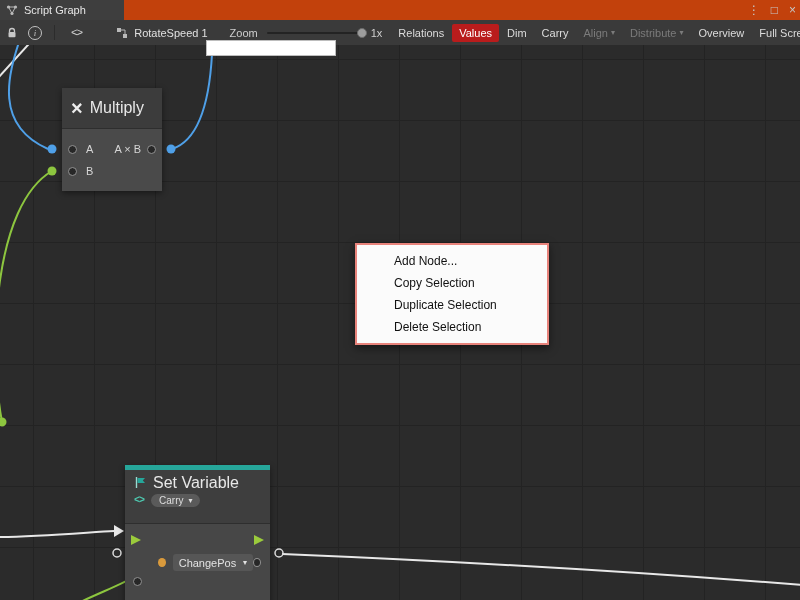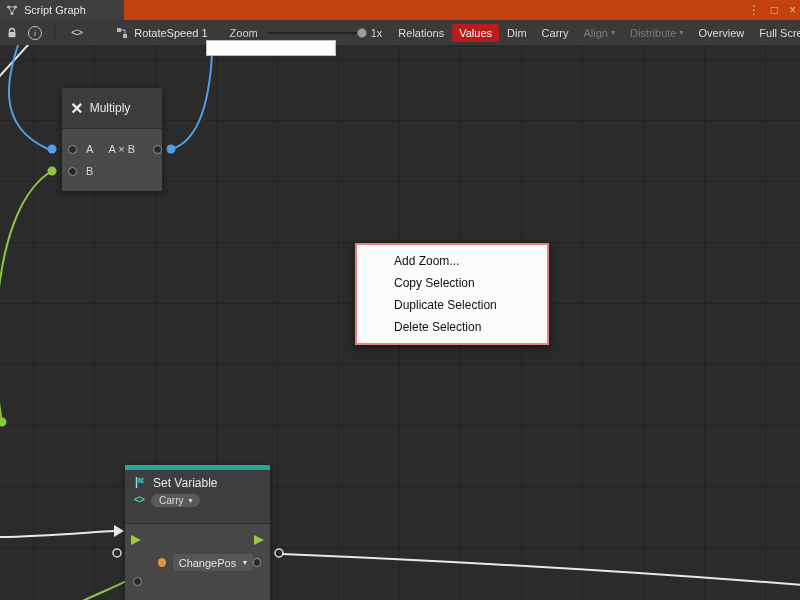--- a/index.html
+++ b/index.html
@@ -37,26 +37,26 @@
     background-image:linear-gradient(to right,#232323 1px,transparent 1px),linear-gradient(to bottom,#232323 1px,transparent 1px);
     background-size:61px 61px;background-position:33px 14px;
   }
   .wires{position:absolute;left:0;top:0;}
   .wires path{fill:none;stroke-width:2;}
   
   .node{position:absolute;box-shadow:0 2px 6px rgba(0,0,0,.45);font-size:11px;}
   .mult{left:62px;top:43px;width:100px;}
   .node-header{height:41px;background:#3c3c3c;display:flex;align-items:center;gap:7px;padding-left:9px;border-bottom:1px solid #2e2e2e;box-sizing:border-box;}
   .x-glyph{font-size:20px;font-weight:bold;color:#ededed;line-height:1;}
-  .node-title{font-size:12px;color:#e8e8e8;}
+  .node-title{font-size:16px;color:#e8e8e8;}
   .node-body{background:#4a4a4a;padding:9px 0;}
   .m-row{display:flex;align-items:center;height:22px;padding-left:6px;color:#d6d6d6;}
   .pdot{width:7px;height:7px;border-radius:50%;background:#272727;border:1px solid #919191;box-sizing:content-box;}
   .m-row .lab{margin-left:9px;}
-  .m-right{margin-left:auto;display:flex;align-items:center;gap:18px;}
+  .m-right{margin-left:auto;display:flex;align-items:center;gap:6px;padding-right:6px;}
   
   .setvar{left:125px;top:420px;width:145px;}
   .sv-strip{height:5px;}
   .sv-header{height:54px;background:#3e3e3e;box-sizing:border-box;padding:5px 9px;border-bottom:1px solid #2e2e2e;}
   .sv-line1{display:flex;align-items:center;gap:6px;height:15px;}
   .sv-line2{display:flex;align-items:center;gap:7px;margin-top:4px;}
   .teal-code{color:#4ec9b0;font-family:"Liberation Mono",monospace;font-size:10px;font-weight:bold;letter-spacing:-1px;}
   .pill{background:#5a5a5a;border-radius:8px;padding:1px 8px;font-size:10px;color:#ddd;display:flex;align-items:center;gap:5px;}
   .sv-body{position:relative;height:77px;background:#474747;}
   .flow-in{position:absolute;left:5px;top:10px;}
@@ -219,21 +219,21 @@
           <span class="arr">▾</span>
         </span>
         <span class="pdot out-dot"></span>
       </div>
       <span class="pdot extra-dot"></span>
     </div>
     <div class="sv-footer"></div>
   </div>
 
   <div class="ctx" style="border-color: rgb(232, 131, 123);">
-    <div class="ctx-item">Add Zoom...</div>
+    <div class="ctx-item">Add Node...</div>
     <div class="ctx-item">Copy Selection</div>
     <div class="ctx-item">Duplicate Selection</div>
     <div class="ctx-item">Delete Selection</div>
   </div>
 
 </div>
 
 <div class="white-box"></div>
 
 </body></html>

